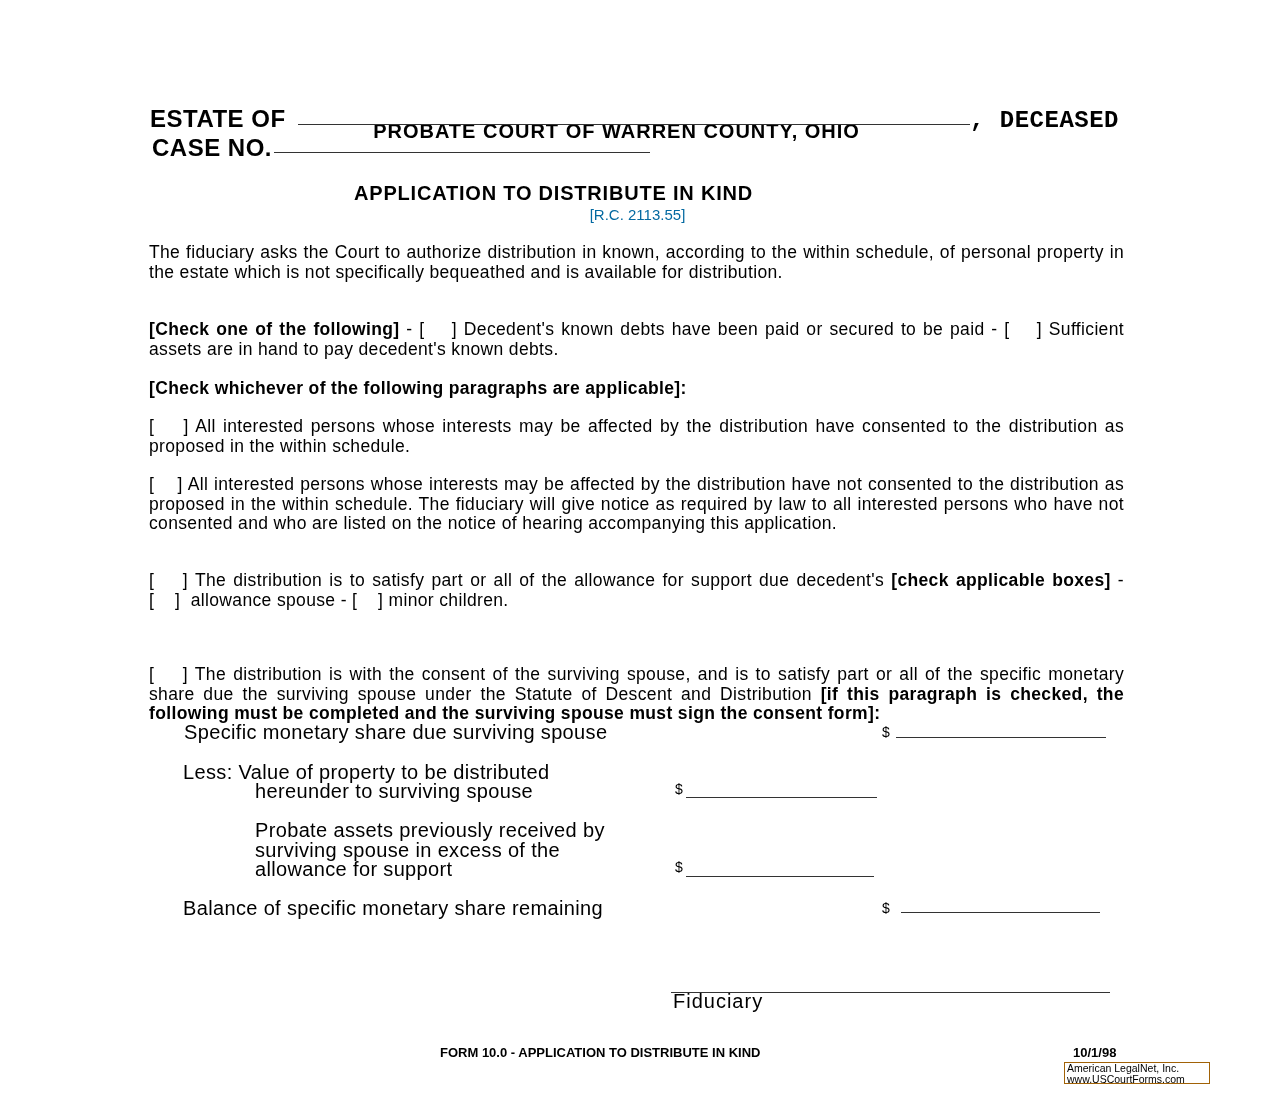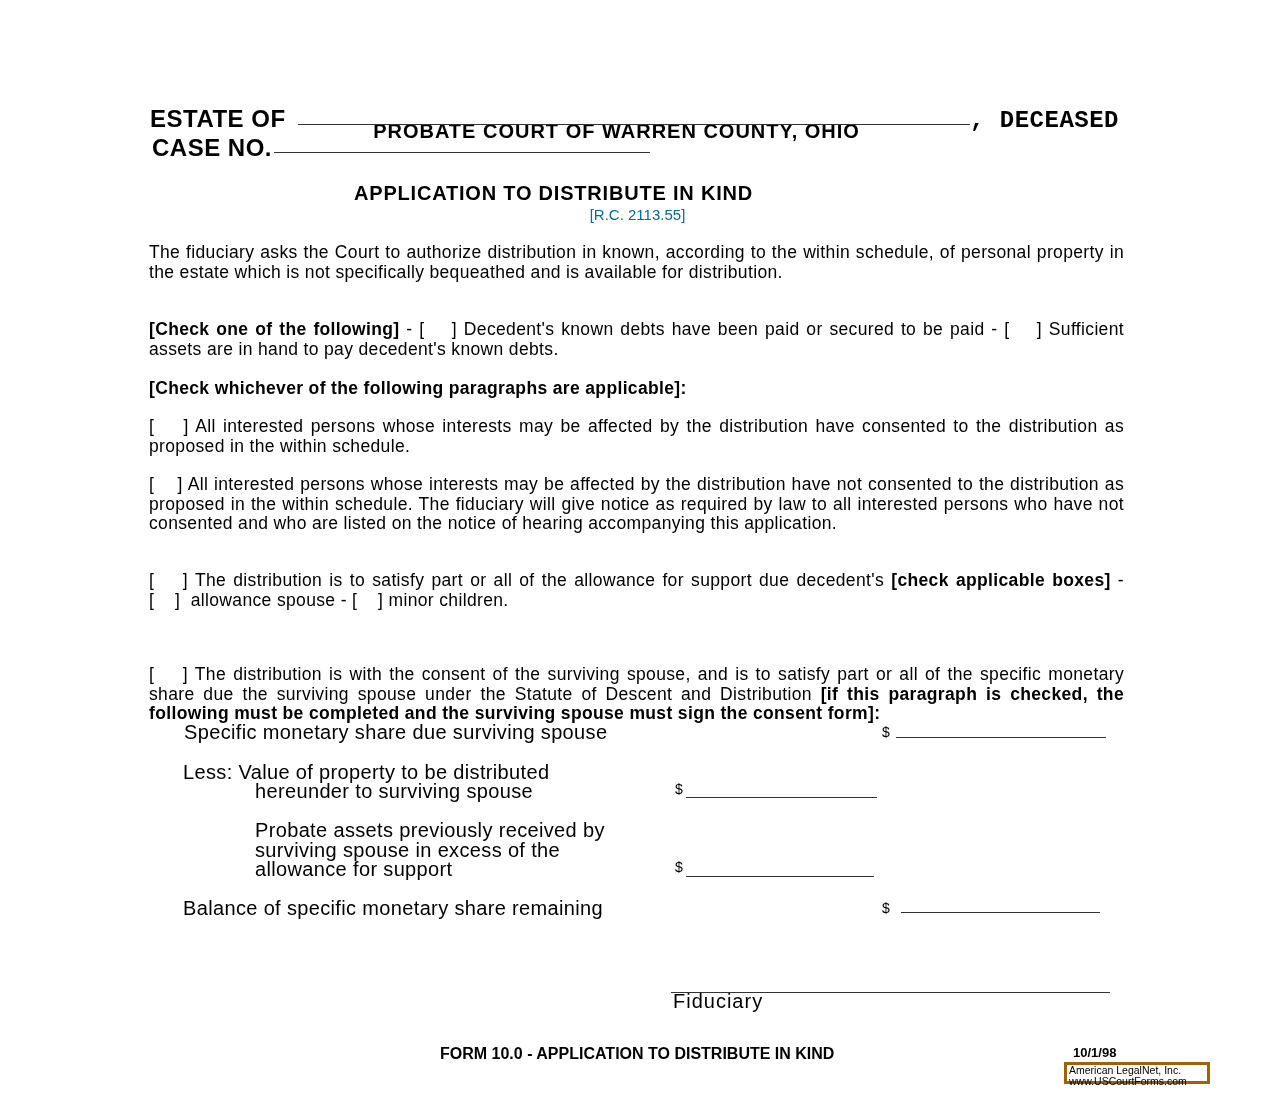--- a/index.html
+++ b/index.html
@@ -21,25 +21,25 @@
     }
     .rc { left: 0; width: 1275px; top: 206px; text-align: center; font-size: 15px; color: #0369a1; }
     .para {
       position: absolute; left: 149px; width: 975px;
       font-size: 17.5px; line-height: 19.5px; text-align: justify;
       letter-spacing: 0.35px;
     }
     .para b { font-weight: bold; }
     .sched { position: absolute; font-size: 20px; line-height: 20px; letter-spacing: 0.35px; }
     .dollar { position: absolute; font-size: 14px; }
-    .footer-form { left: 440px; top: 1045px; font-size: 16px; font-weight: bold; }
+    .footer-form { left: 440px; top: 1045px; font-size: 13px; font-weight: bold; }
     .footer-date { left: 1073px; top: 1045px; font-size: 13px; font-weight: bold; }
     .brand-box {
       left: 1064px; top: 1062px; width: 146px; height: 22px;
-      border: 3px solid #a16207; font-size: 10.5px; line-height: 11px;
+      border: 1px solid #a16207; font-size: 10.5px; line-height: 11px;
       padding: 0 2px; box-sizing: border-box;
     }
   </style>
 </head>
 <body>
 
 <div class="abs court">PROBATE COURT OF WARREN COUNTY, OHIO</div>
 
 <div class="abs lbl" style="left:150px; top:105px;">ESTATE OF</div>
 <div class="line" style="left:298px; top:110px; width:672px; height:14px;"></div>

